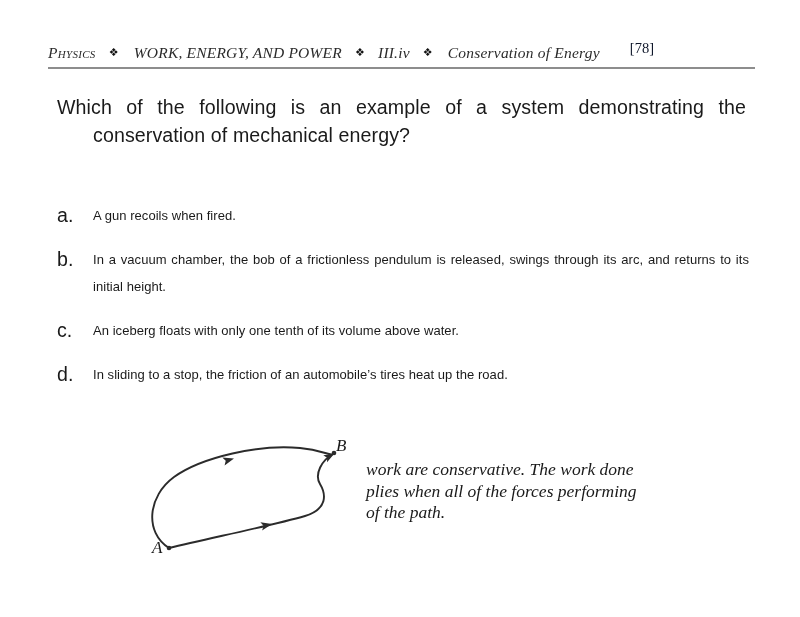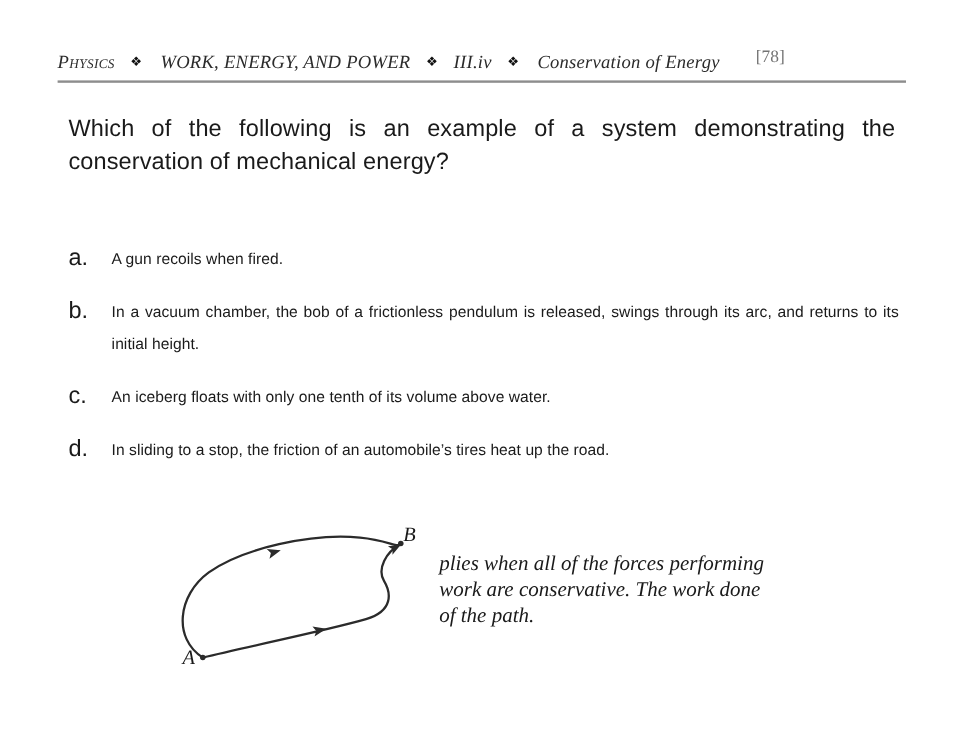--- a/index.html
+++ b/index.html
@@ -53,21 +53,21 @@
   .hdr-section { margin-left: 0px; }
   .hdr-topic   { margin-left: 2px; }
 
   .page-number {
     position: absolute;
     right: 46px;
     top: 2px;
     font-family: "Liberation Serif", serif;
     font-size: 14.5px;
     font-style: normal;
-    color: #737373;
+    color: #0f172a;
   }
   .header-rule {
     position: absolute;
     left: 48px;
     top: 29px;
     width: 707px;
     height: 2px;
     background: #8d8d8d;
   }
 
@@ -75,21 +75,21 @@
   .question-stem {
     position: absolute;
     left: 57px;
     top: 93px;
     width: 689px;
     font-size: 19.6px;
     line-height: 28px;
     text-align: justify;
     letter-spacing: 0.1px;
   }
-  .question-stem .last-line { text-align: right; }
+  .question-stem .last-line { text-align: right; margin-left: 36px; }
 
   
   .options {
     position: absolute;
     left: 57px;
     top: 202px;
     width: 692px;
   }
   .option-row {
     position: relative;
@@ -206,16 +206,16 @@
 
     <circle cx="39" cy="120" r="2.3" fill="#2b2b2b"></circle>
 
     <circle cx="204" cy="25" r="2.3" fill="#2b2b2b"></circle>
   </svg>
   <span class="point-label label-a">A</span>
   <span class="point-label label-b">B</span>
 </div>
 
 <div class="margin-note">
+  <span class="nline">work are conservative.  The work done</span>
   <span class="nline">plies when all of the forces performing</span>
-  <span class="nline">work are conservative.  The work done</span>
   <span class="nline">of the path.</span>
 </div>
 
 </body></html>

